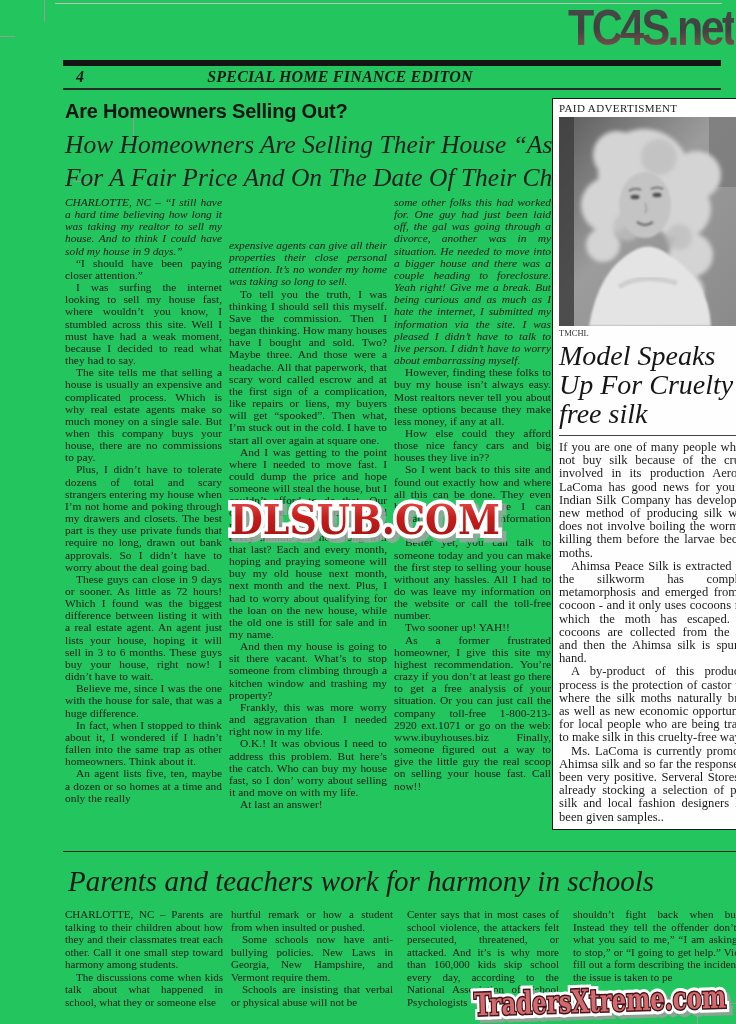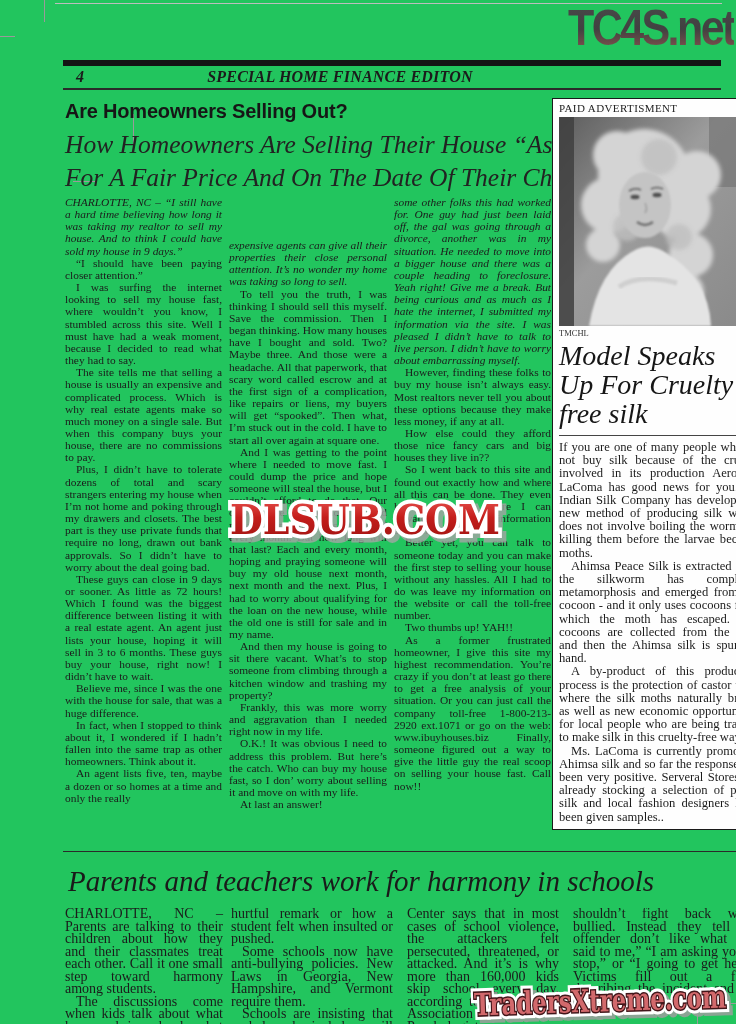--- a/index.html
+++ b/index.html
@@ -42,21 +42,21 @@
   
   .section-rule{position:absolute;left:63px;top:851px;width:673px;height:1.3px;background:#2a2a2a;}
   .bottom-headline{position:absolute;left:64px;top:861px;margin:4px;font-weight:normal;
     font-style:italic;font-size:29px;color:#1a1a1a;white-space:nowrap;}
   .bcols{position:absolute;left:65px;top:908px;height:118px;display:flex;overflow:hidden;}
   .bcol{text-align:justify;}
   .bcol-1{width:158px;margin-right:8px;}
   .bcol-2{width:162px;margin-right:14px;}
   .bcol-3{width:152px;margin-right:14px;}
   .bcol-4{width:185px;}
-  .bcol p{margin:0;font-size:14px;line-height:12.5px;text-indent:11px;}
+  .bcol p{margin:0;font-size:11px;line-height:12.5px;text-indent:11px;}
   .bcol p.noindent{text-indent:0;}
   
   .wm-dlsub{position:absolute;left:224px;top:489px;z-index:9;}
   .wm-traders{position:absolute;left:468px;top:975px;z-index:9;transform:rotate(-1.8deg);}
 </style>
 </head>
 <body>
 
 <div class="page">
 
@@ -102,21 +102,21 @@
       <p>O.K.! It was obvious I need to address this problem. But here’s the catch. Who can buy my house fast, so I don’ worry about selling it and move on with my life.</p>
       <p>At last an answer!</p>
       <p>I read the website about</p>
     </div>
     <div class="col col-3">
       <p class="noindent">some other folks this had worked for. One guy had just been laid off, the gal was going through a divorce, another was in my situation. He needed to move into a bigger house and there was a couple heading to foreclosure. Yeah right! Give me a break. But being curious and as  much as I hate the internet, I submitted my information via the site. I was pleased I didn’t have to talk to live person. I didn’t have to worry about embarrassing myself.</p>
       <p>However, finding these folks to buy my house isn’t always easy. Most realtors never tell you about these options because they make less money, if any at all.</p>
       <p>How else could they afford those nice fancy cars and big houses they live in??</p>
       <p>So I went back to this site and found out exactly how and where all this can be done. They even have a section where I can privately submit information about my situation.</p>
       <p>Better yet, you can talk to someone today and you can make the first step to selling your house without any hassles. All I had to do was leave my information on the website or call the toll-free number.</p>
-      <p>Two thumbs up! YAH!!</p>
+      <p>Two sooner up! YAH!!</p>
       <p>As a former frustrated homeowner, I give this site my highest recommendation. You’re crazy if you don’t at least go there to get a free analysis of your situation. Or you can just call the company toll-free 1-800-213-2920 ext.1071 or go on the web: www.ibuyhouses.biz Finally, someone figured out a way to give the little guy the real scoop on selling your house fast. Call now!!</p>
     </div>
   </div>
 
   <div class="sidebar">
     <div class="ad-label">PAID ADVERTISMENT</div>
     <svg class="photo" viewBox="0 0 179 209" preserveAspectRatio="none">
       <defs>
         <linearGradient id="pbg" x1="0" y1="0" x2="1" y2="1">
           <stop offset="0" stop-color="#5d5d5d"></stop>
@@ -176,21 +176,21 @@
   </div>
 
   <div class="section-rule"></div>
   <h2 class="bottom-headline">Parents and teachers work for harmony in schools</h2>
   <div class="bcols">
     <div class="bcol bcol-1">
       <p class="noindent">CHARLOTTE, NC – Parents are talking to their children about how they and their classmates treat each other. Call it one small step toward harmony among students.</p>
       <p>The discussions come when kids talk about what happened in school, what they or someone else</p>
     </div>
     <div class="bcol bcol-2">
-      <p class="noindent">hurtful remark or how a student felt when insulted or pushed.</p>
+      <p class="noindent">hurtful remark or how a student from when insulted or pushed.</p>
       <p>Some schools now have anti-bullying policies. New Laws in Georgia, New Hampshire, and Vermont require them.</p>
       <p>Schools are insisting that verbal or physical abuse will not be</p>
     </div>
     <div class="bcol bcol-3">
       <p class="noindent">Center says that in most cases of school violence, the attackers felt persecuted, threatened, or attacked. And it’s is why more than 160,000 kids skip school every day, according to the National Association of School Psychologists</p>
     </div>
     <div class="bcol bcol-4">
       <p class="noindent">shouldn’t fight back when bullied. Instead they tell the offender don’t like what you said to me,” “I am asking you to stop,” or “I going to get help.” Victims fill out a form describing the incident and the issue is taken to pe</p>
     </div>
   </div>

